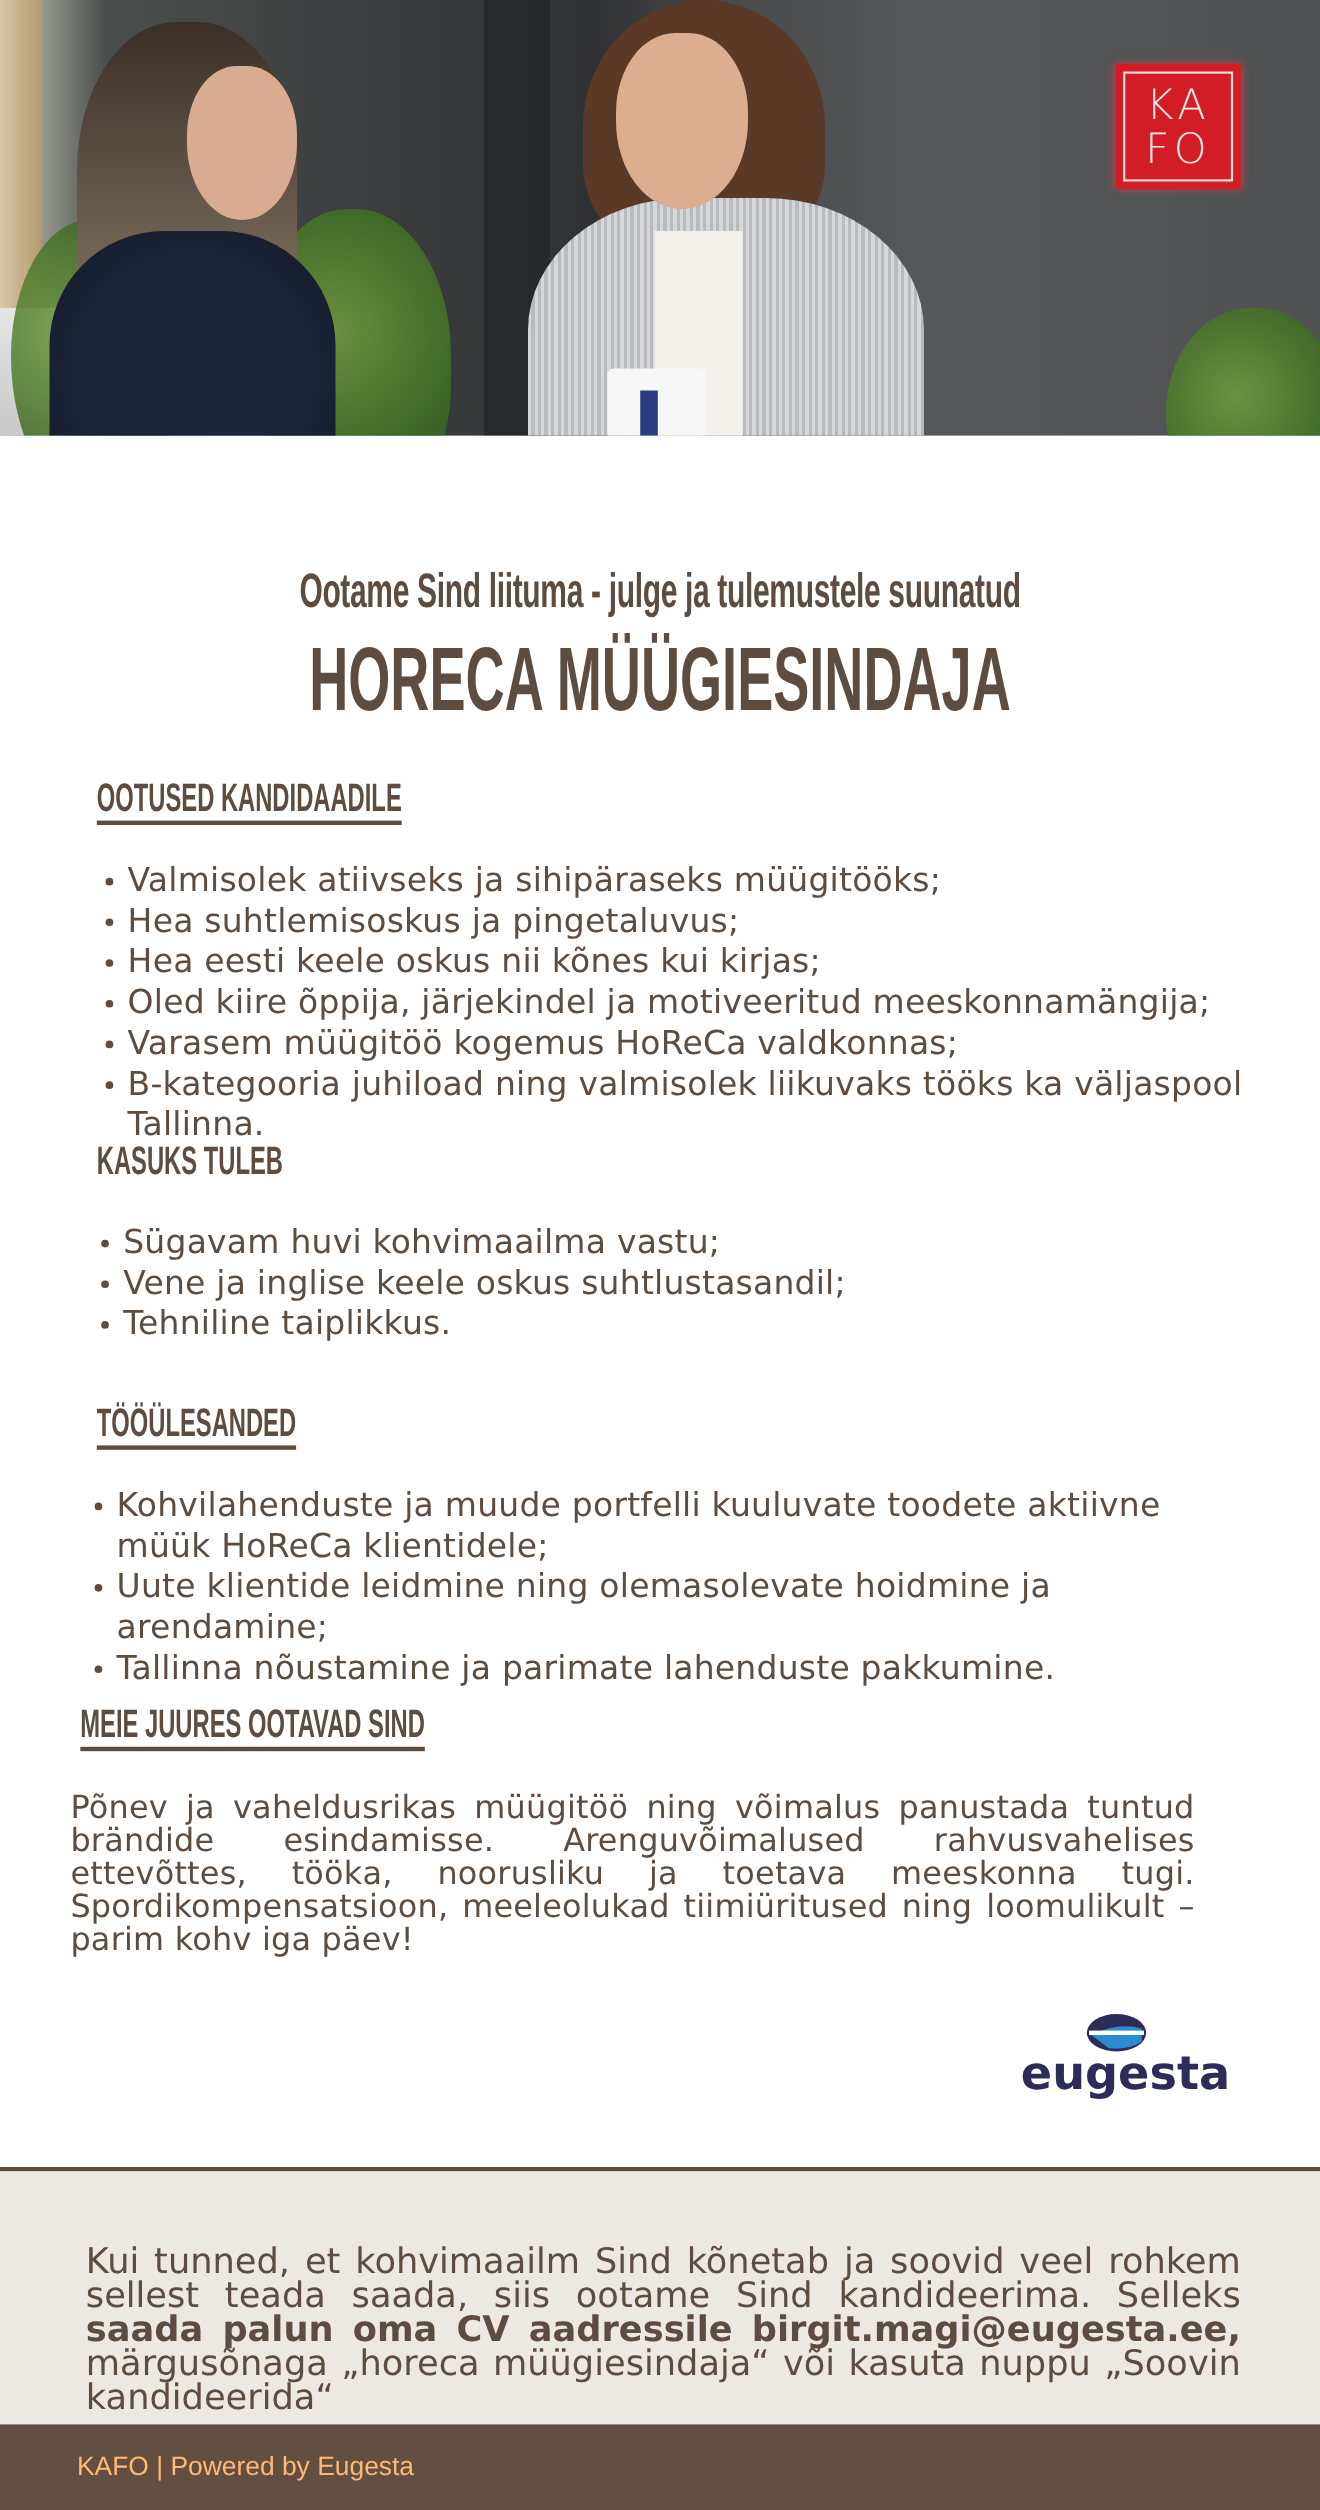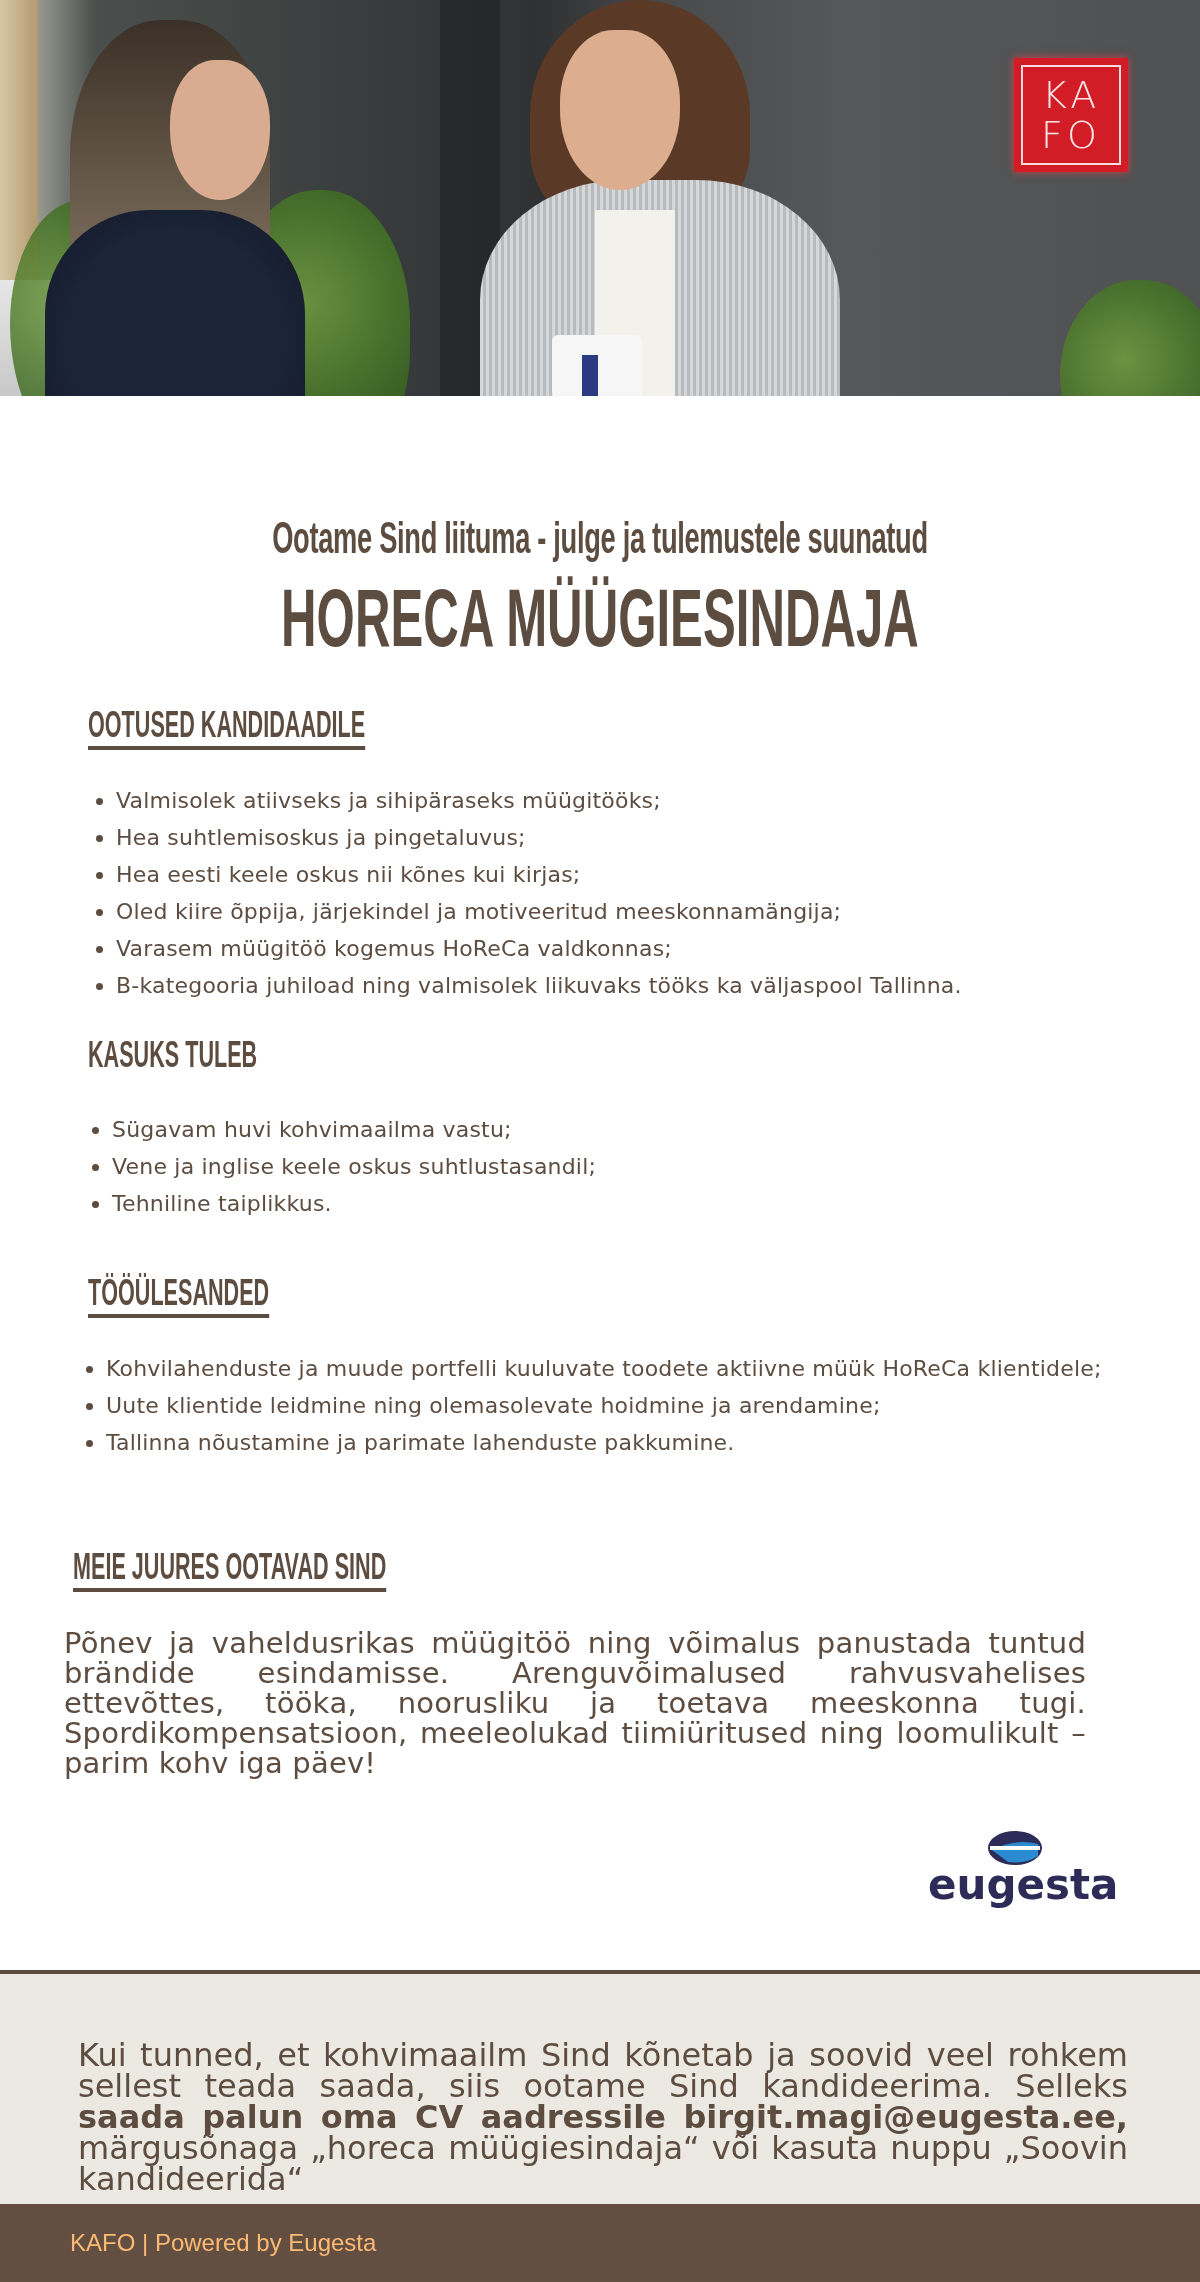--- a/index.html
+++ b/index.html
@@ -59,21 +59,21 @@
     font-family: "Liberation Sans", sans-serif; font-weight: bold;
     font-size: 36px; color: #5d4d40; white-space: nowrap;
     transform: scaleX(0.6); transform-origin: left center;
     line-height: 42px;
   }
   .section-head.ul { border-bottom: 4px solid #5d4d40; }
 
   ul.bullets { list-style: none; }
   ul.bullets li {
     position: relative; padding-left: 26px;
-    font-family: "DejaVu Sans", sans-serif; font-size: 22px; line-height: 37px;
+    font-family: "DejaVu Sans", sans-serif; font-size: 30px; line-height: 37px;
     color: #5d4d40; letter-spacing: 0.2px;
   }
   ul.bullets li::before {
     content: ""; position: absolute; left: 6px; top: 16px;
     width: 7px; height: 7px; border-radius: 50%; background: #5d4d40;
   }
 
   .para {
     font-family: "DejaVu Sans", sans-serif; font-size: 29px; line-height: 30px;
     color: #5d4d40; text-align: justify; letter-spacing: 0.2px;

